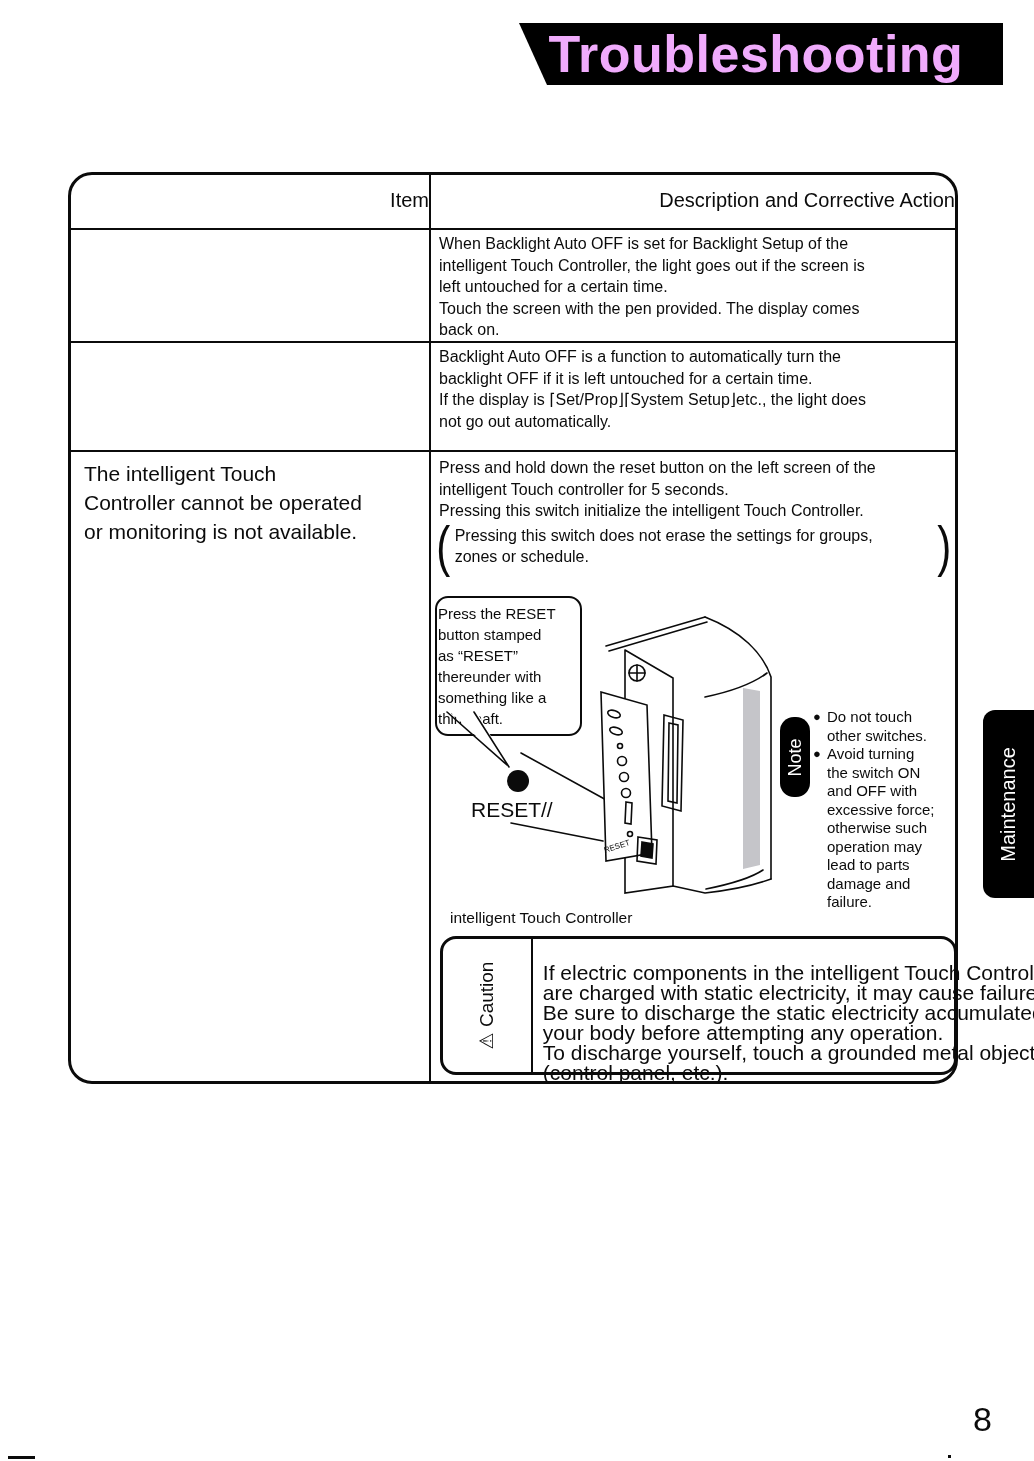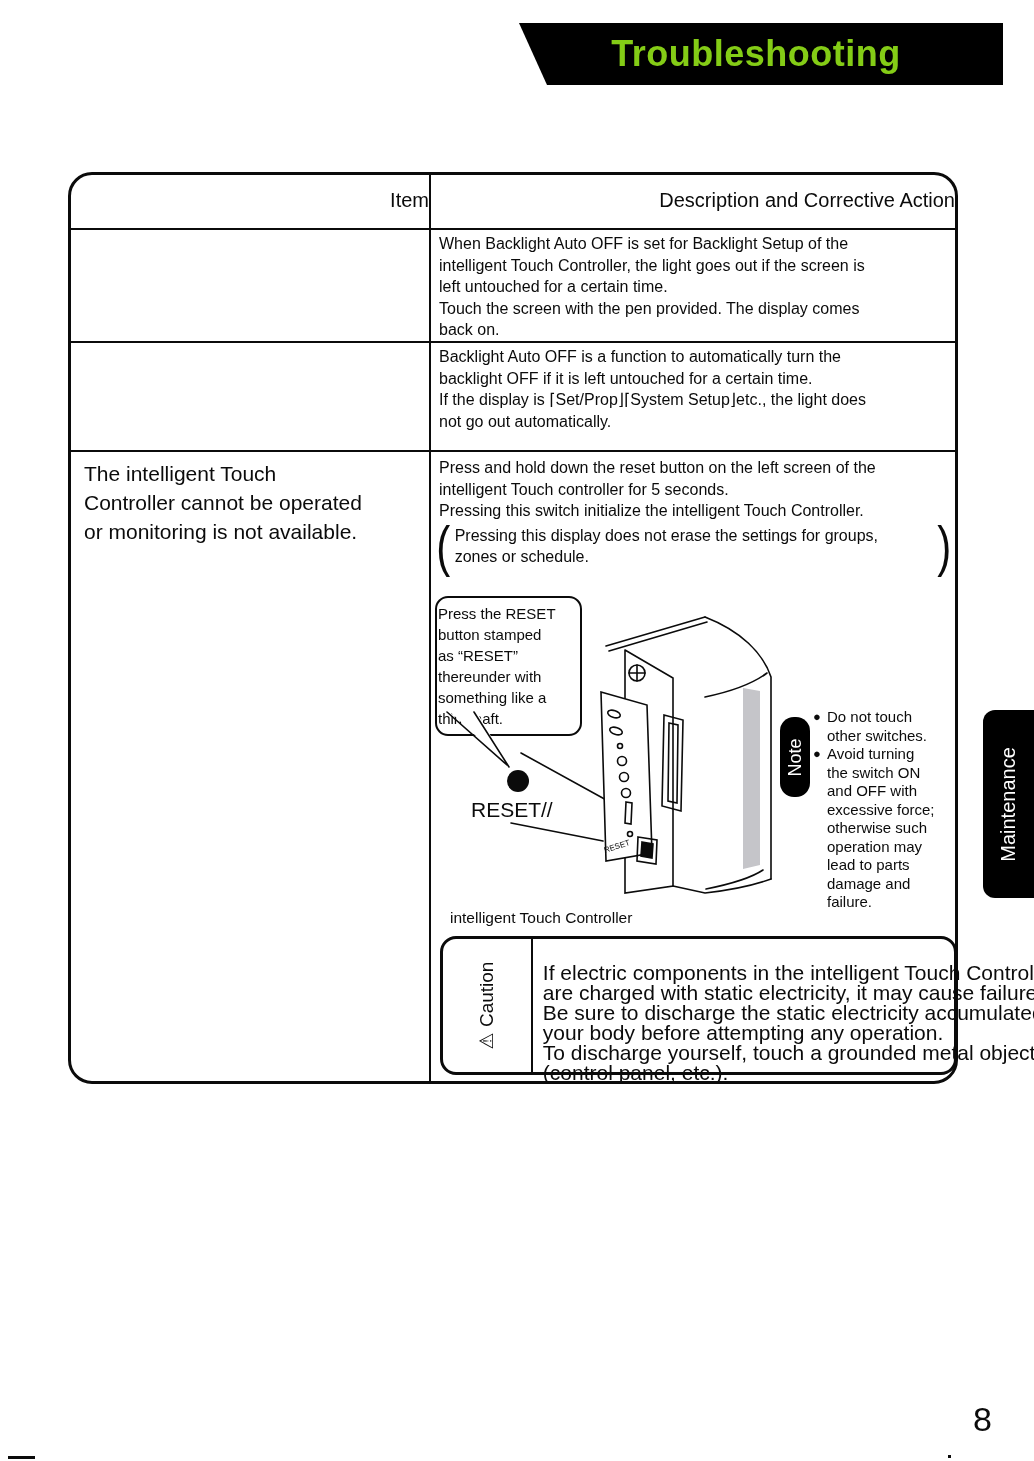--- a/index.html
+++ b/index.html
@@ -5,21 +5,21 @@
   html,body{margin:0;padding:0;background:#fff;}
   .page{position:relative;width:1034px;height:1461px;background:#ffffff;overflow:hidden;
         font-family:"Liberation Sans","DejaVu Sans",sans-serif;color:#0b0b0b;}
   .abs{position:absolute;}
   .pre{white-space:pre;}
 
   
   .banner{left:519px;top:23px;width:484px;height:62px;background:#000;
           clip-path:polygon(0 0,100% 0,100% 100%,28px 100%);
           display:flex;align-items:center;justify-content:center;}
-  .banner span{color:#84cc16;font-size:36px;font-weight:bold;letter-spacing:.5px;padding-right:10px;}
+  .banner span{color:#f0abfc;font-size:52px;font-weight:bold;letter-spacing:.5px;padding-right:10px;}
 
   
   .section-title{left:66px;top:134px;font-size:27px;}
 
   
   .tbl{left:68px;top:172px;width:884px;height:906px;border:3px solid #0b0b0b;border-radius:24px;}
   .col-divider{left:358px;top:0;bottom:0;width:2px;background:#0b0b0b;}
   .hline{left:0;right:0;height:2px;background:#0b0b0b;}
   .th{font-size:20px;text-align:right;top:14px;}
   .th-item{left:0;width:358px;}
@@ -99,21 +99,21 @@
 
     <div class="abs item-cell pre" style="top:284px;">The intelligent Touch
 Controller cannot be operated
 or monitoring is not available.</div>
     <div class="abs desc-cell pre" style="top:282px;">Press and hold down the reset button on the left screen of the
 intelligent Touch controller for 5 seconds.
 Pressing this switch initialize the intelligent Touch Controller.</div>
 
     <div class="abs paren-row">
       <span class="big-paren">(</span>
-      <div class="paren-text">Pressing this display does not erase the settings for groups,
+      <div class="paren-text">Pressing this switch does not erase the settings for groups,
 zones or schedule.</div>
       <span class="big-paren">)</span>
     </div>
 
     <div class="abs bubble pre">Press the RESET
 button stamped
 as “RESET”
 thereunder with
 something like a
 thin shaft.</div>

